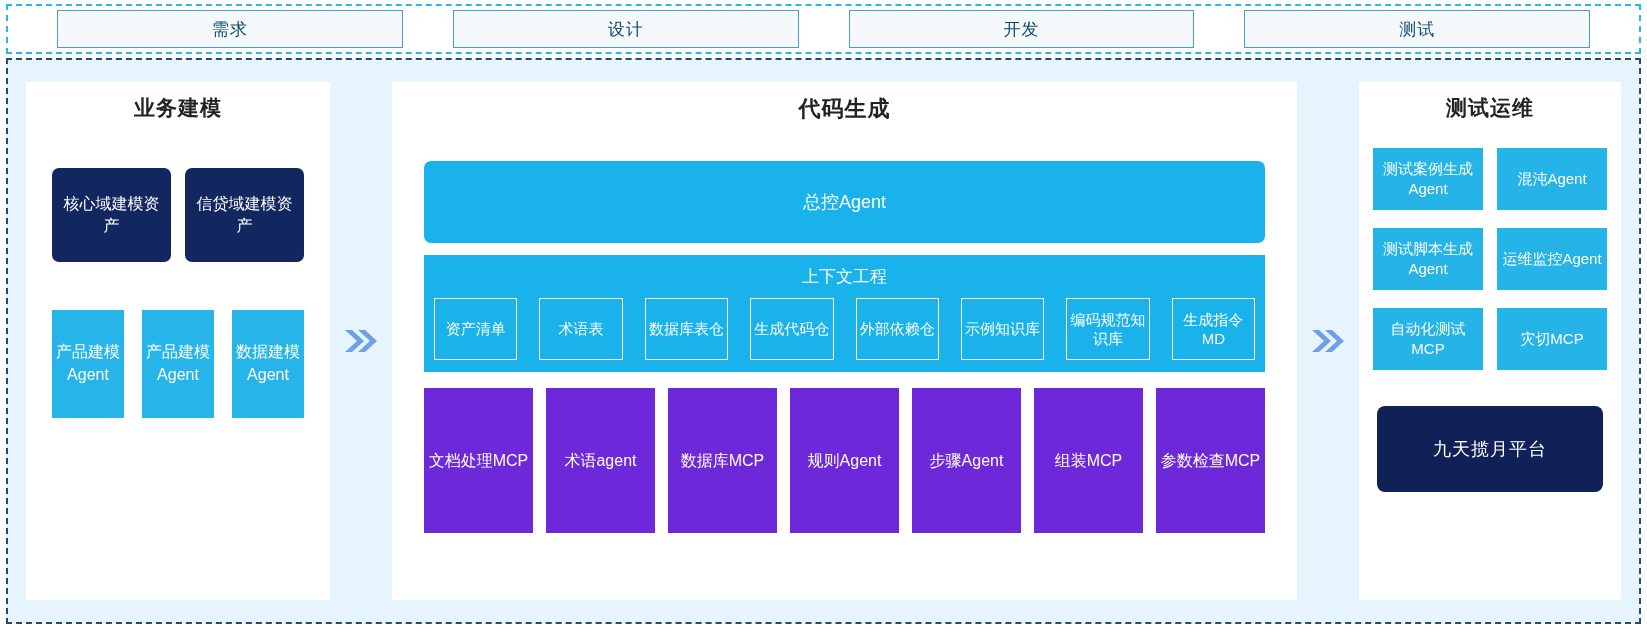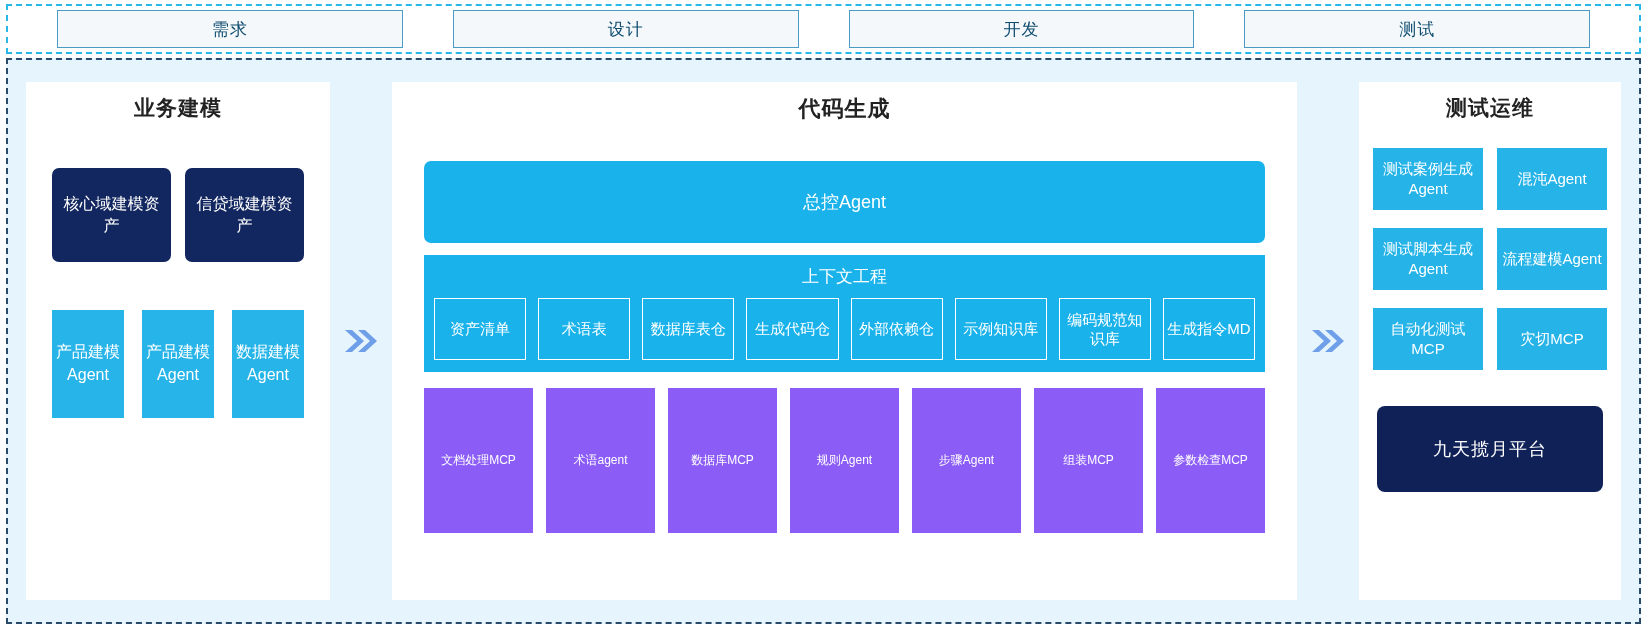--- a/index.html
+++ b/index.html
@@ -133,21 +133,21 @@
     padding: 10px 10px 12px 10px;
   }
   #context-title {
     text-align: center;
     color: #ffffff;
     font-size: 17px;
     margin-bottom: 10px;
   }
   #context-items {
     display: flex;
-    gap: 12px;
+    gap: 22px;
   }
   .ctx-item {
     flex: 1 1 0;
     height: 62px;
     border: 1px solid #ffffff;
     color: #ffffff;
     font-size: 15px;
     line-height: 1.3;
     display: flex;
     align-items: center;
@@ -156,23 +156,23 @@
     padding: 0 3px;
   }
   #tool-row {
     display: flex;
     gap: 13px;
     margin: 16px 18px 0 18px;
   }
   .tool-box {
     flex: 1 1 0;
     height: 145px;
-    background: #8b5cf6;
-    color: #ffffff;
-    font-size: 12px;
+    background: #6d28d9;
+    color: #ffffff;
+    font-size: 16px;
     line-height: 1.35;
     display: flex;
     align-items: center;
     justify-content: center;
     text-align: center;
     padding: 0 4px;
   }
 
   
   #test-grid {
@@ -334,21 +334,21 @@
       <div class="test-box">
         <span>测试案例生成Agent</span>
       </div>
       <div class="test-box">
         <span>混沌Agent</span>
       </div>
       <div class="test-box">
         <span>测试脚本生成Agent</span>
       </div>
       <div class="test-box">
-        <span>流程建模Agent</span>
+        <span>运维监控Agent</span>
       </div>
       <div class="test-box">
         <span>自动化测试MCP</span>
       </div>
       <div class="test-box">
         <span>灾切MCP</span>
       </div>
     </div>
 
     <div id="platform-box">

